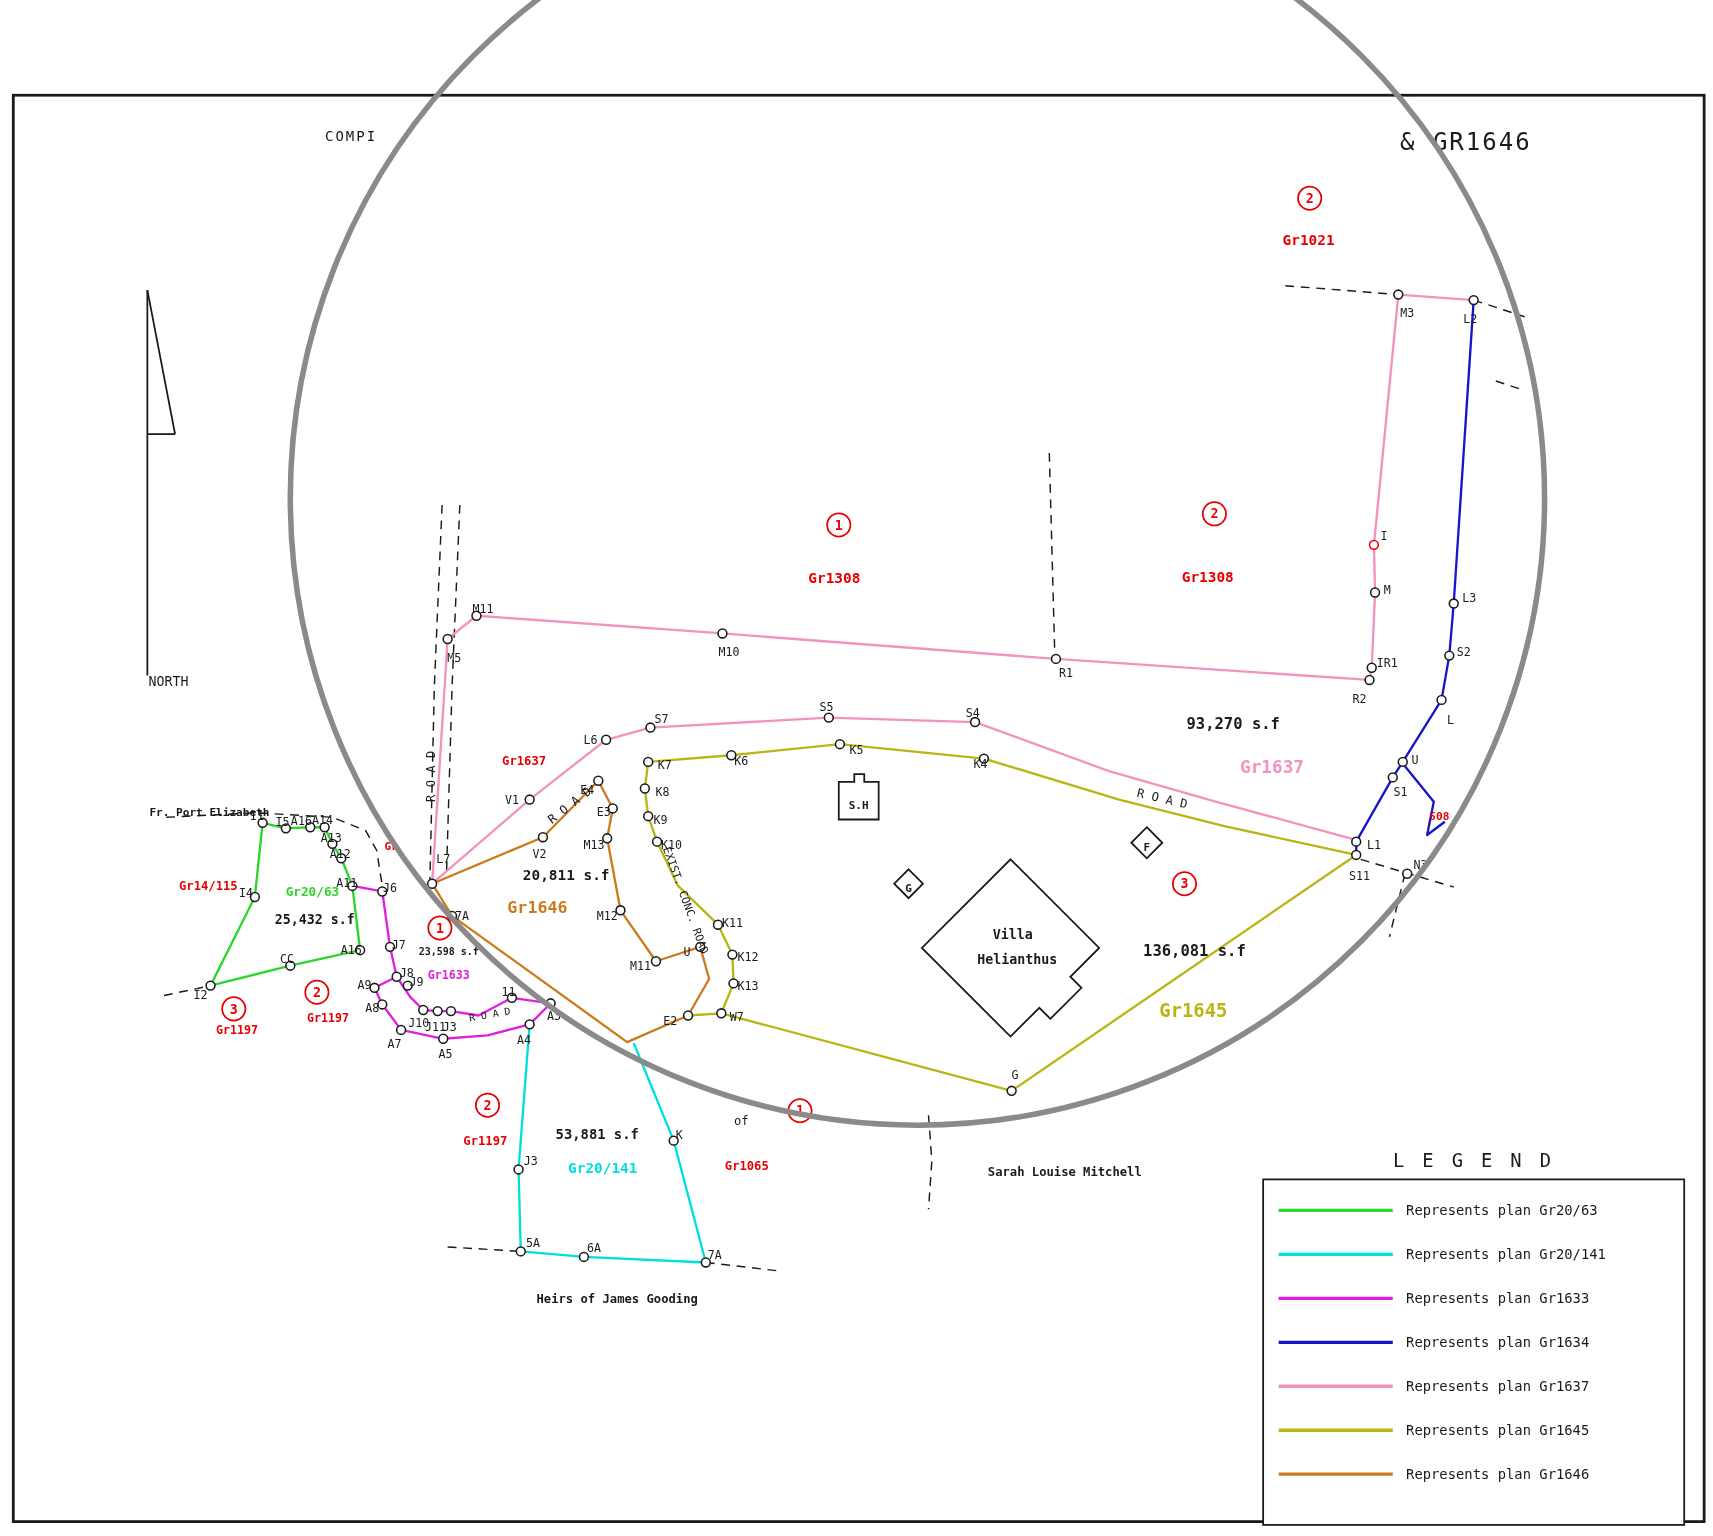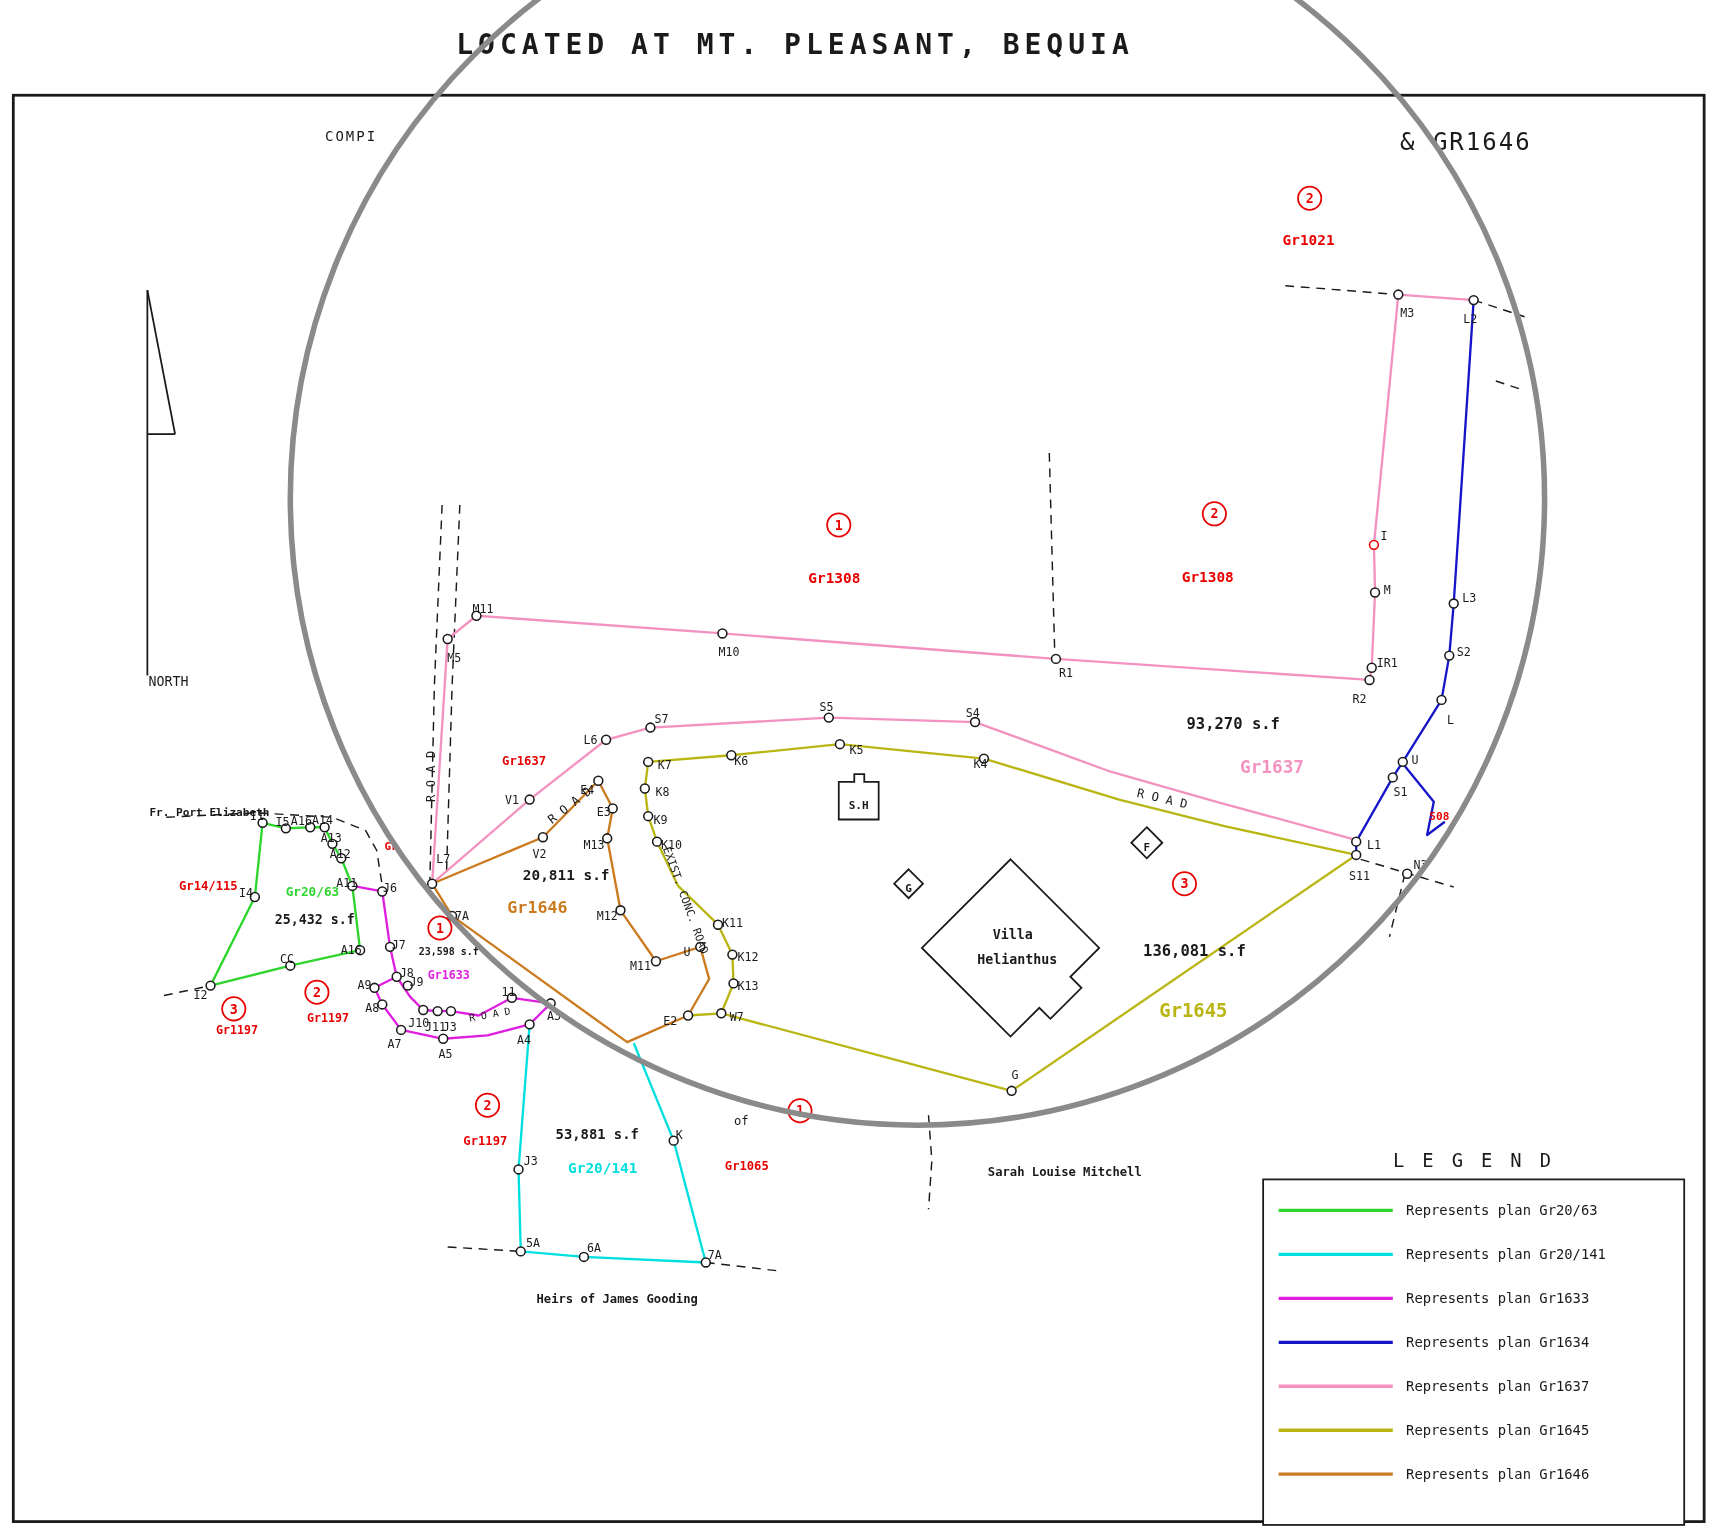--- a/index.html
+++ b/index.html
@@ -9,21 +9,20 @@
   .page-title{left:795px;top:28px;transform:translateX(-50%);font-size:28px;font-weight:bold;letter-spacing:5px;}
   .hdr-left{left:325px;top:128px;font-size:14px;letter-spacing:2px;}
   .hdr-right{left:1400px;top:128px;font-size:24px;letter-spacing:2px;text-align:center;}
   #map-svg{position:absolute;left:0;top:0;}
   #map-svg text{font-family:"DejaVu Sans Mono",monospace;}
 </style>
 </head>
 <body>
 
 <div id="sheet">
-  <div class="overlay-text page-title">LOCATED AT MT. PLEASANT, BEQUIA</div>
   <div class="overlay-text hdr-left">COMPI</div>
   <div class="overlay-text hdr-right">&amp; GR1646</div>
   <svg id="map-svg" width="1713" height="1536" viewBox="0 0 1546 1387" preserveAspectRatio="none">
       <rect x="12" y="86" width="1526" height="1288" fill="none" stroke="#1a1a1a" stroke-width="2.5"></rect>
       <polyline points="399,456 392,620 388,795" fill="none" stroke="#1a1a1a" stroke-width="1.3" stroke-dasharray="8 6"></polyline>
       <polyline points="415,456 408,620 403,788" fill="none" stroke="#1a1a1a" stroke-width="1.3" stroke-dasharray="8 6"></polyline>
       <polyline points="947,409 952,593" fill="none" stroke="#1a1a1a" stroke-width="1.3" stroke-dasharray="8 6"></polyline>
       <polyline points="1160,258 1262,266" fill="none" stroke="#1a1a1a" stroke-width="1.3" stroke-dasharray="8 6"></polyline>
       <polyline points="1330,271 1376,286" fill="none" stroke="#1a1a1a" stroke-width="1.3" stroke-dasharray="8 6"></polyline>
       <polyline points="1350,344 1374,352" fill="none" stroke="#1a1a1a" stroke-width="1.3" stroke-dasharray="8 6"></polyline>

